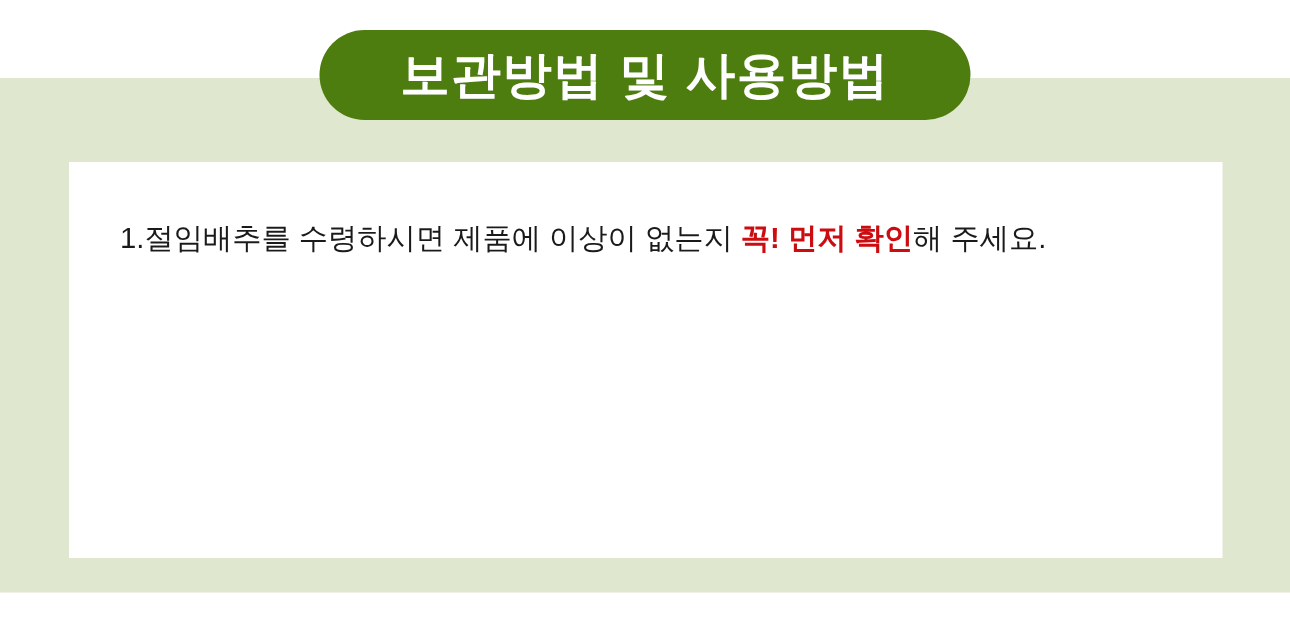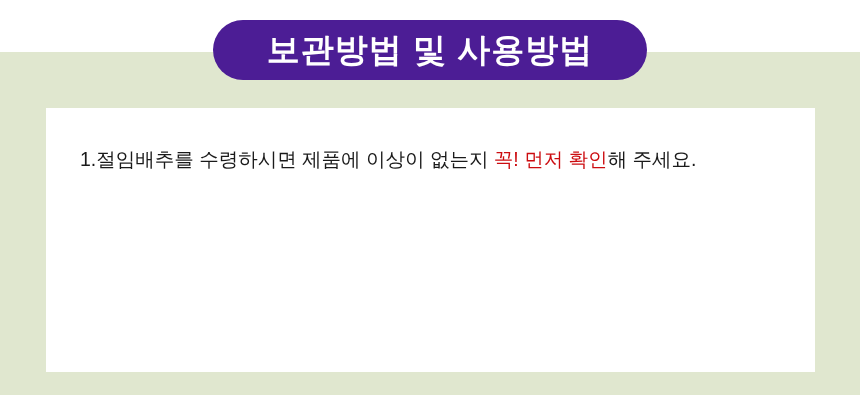--- a/index.html
+++ b/index.html
@@ -25,21 +25,21 @@
     background: #e0e7cf;
   }
 
   
   #title-pill {
     position: absolute;
     left: 213px;
     top: 20px;
     width: 434px;
     height: 60px;
-    background: #4c1d95;
+    background: #4d7c0f;
     border-radius: 30px;
     display: flex;
     align-items: center;
     justify-content: center;
     z-index: 5;
   }
   #title-pill .title-text {
     color: #ffffff;
     font-size: 33px;
     font-weight: 700;
@@ -86,21 +86,21 @@
   }
   .seg {
     display: inline;
   }
   .seg.plain {
     color: #1a1a1a;
     font-weight: 400;
   }
   .seg.emph {
     color: #cc0c10;
-    font-weight: 400;
+    font-weight: 700;
   }
 </style>
 </head>
 <body>
 
 <div id="green-band"></div>
 
 <div id="title-pill">
   <span class="title-text">보관방법 및 사용방법</span>
 </div>

